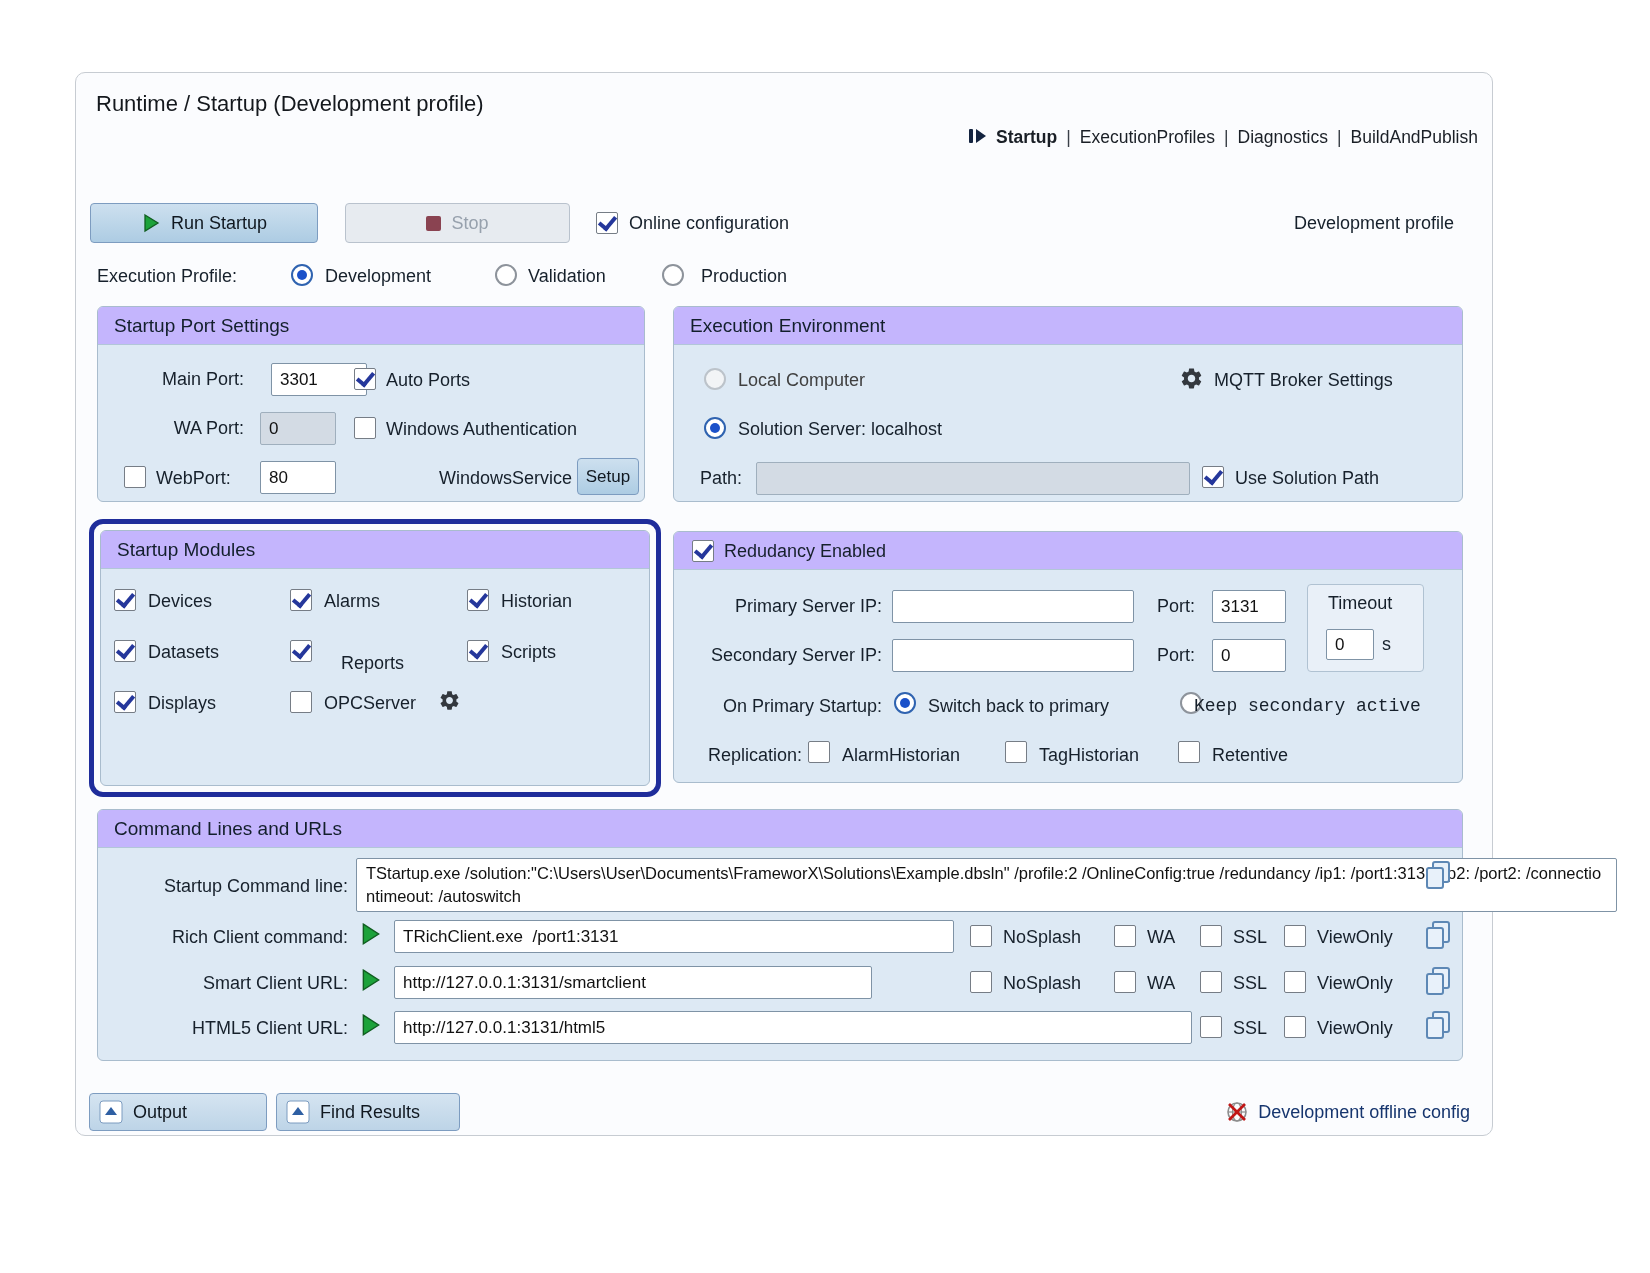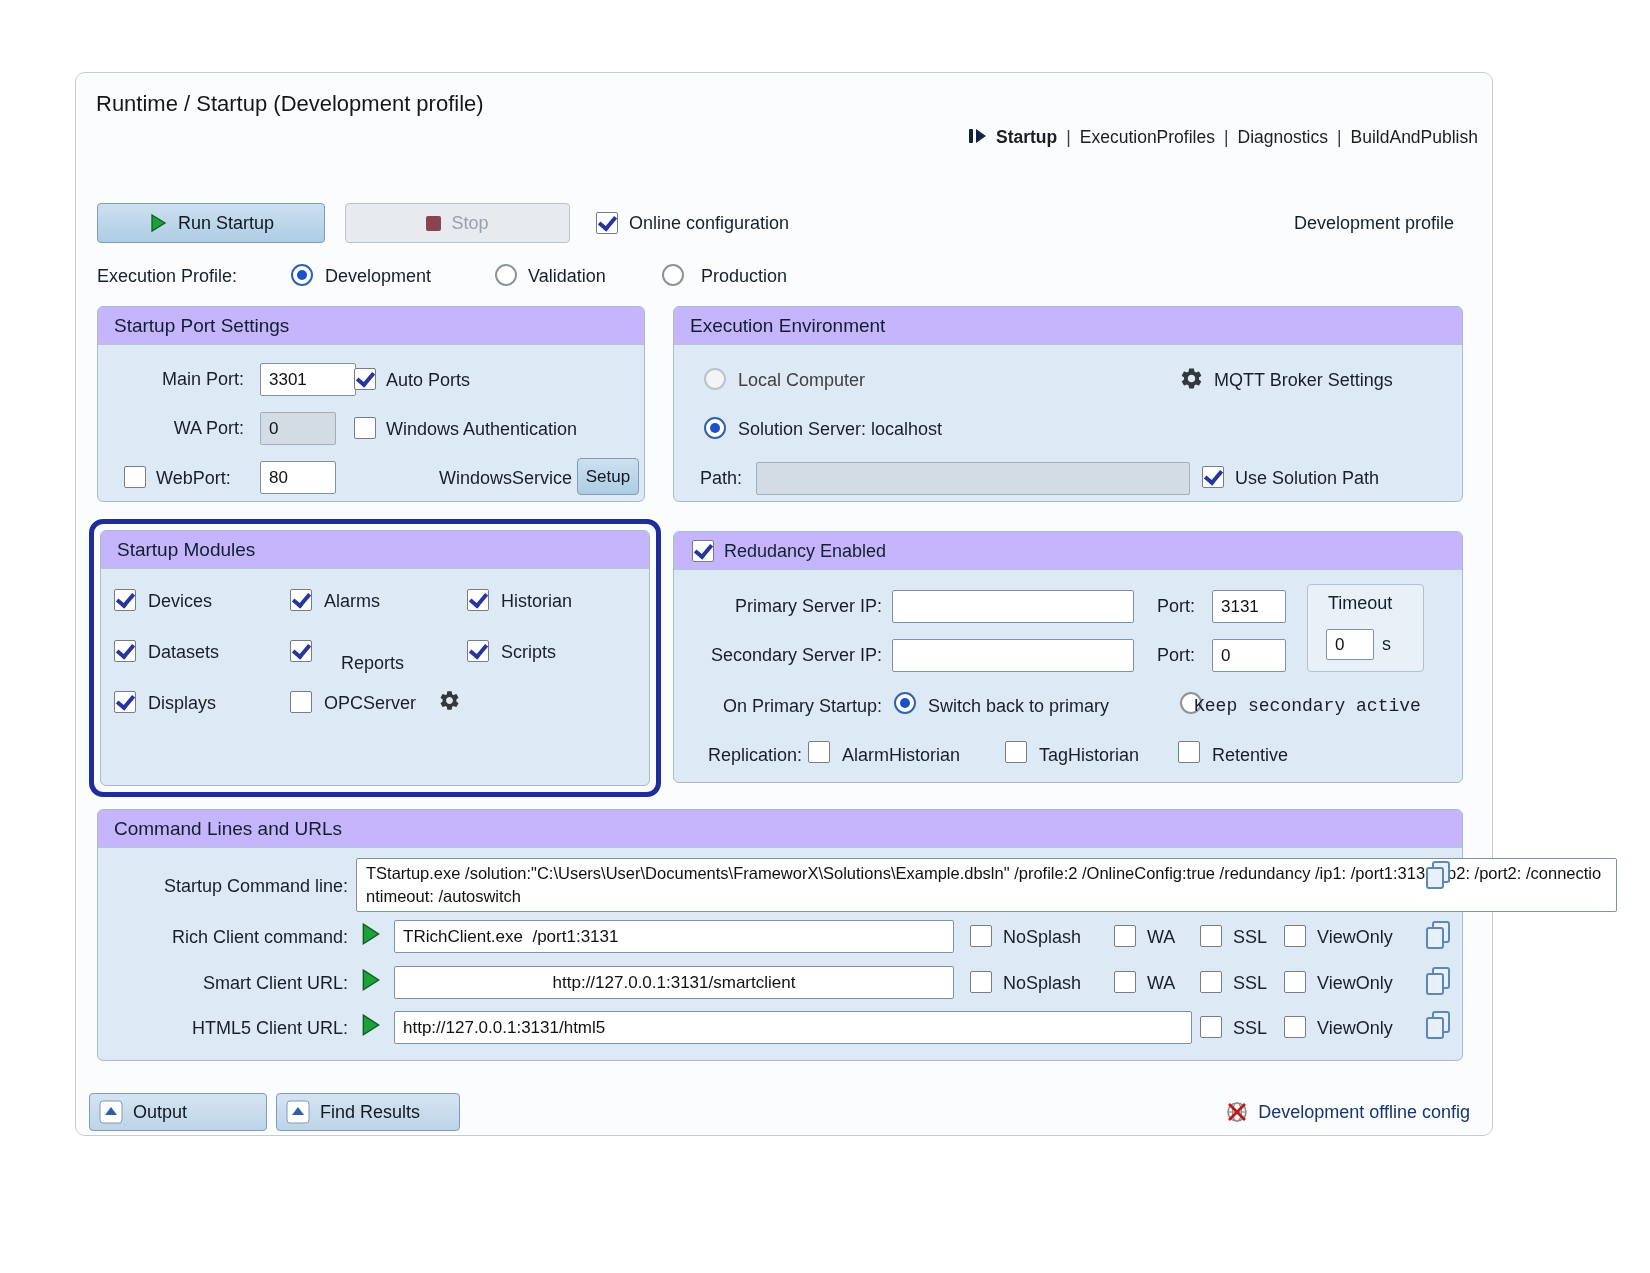--- a/index.html
+++ b/index.html
@@ -93,21 +93,21 @@
     </span>
     <span class="bc-item bc-active">Startup</span>
     <span class="bc-sep">|</span>
     <span class="bc-item">ExecutionProfiles</span>
     <span class="bc-sep">|</span>
     <span class="bc-item">Diagnostics</span>
     <span class="bc-sep">|</span>
     <span class="bc-item">BuildAndPublish</span>
   </div>
 
-  <div class="btn" style="left:21px; top:130px; width:228px; height:40px;">
+  <div class="btn" style="left:14px; top:130px; width:228px; height:40px;">
     <span>
       <svg width="20" height="20" viewBox="0 0 20 20">
           <path d="M4 2 L17 10 L4 18 Z" fill="#1ca23a" stroke="#105e20" stroke-width="1.3"></path>
         </svg>
     </span>
     <span>Run Startup</span>
   </div>
   <div class="btn disabled" style="left:269px; top:130px; width:225px; height:40px;">
     <span class="stop-square"></span>
     <span>Stop</span>
@@ -120,21 +120,21 @@
   <span class="radio selected" style="left:215px; top:191px;"></span>
   <span class="lbl" style="left:249px; top:193px;">Development</span>
   <span class="radio" style="left:419px; top:191px;"></span>
   <span class="lbl" style="left:452px; top:193px;">Validation</span>
   <span class="radio" style="left:586px; top:191px;"></span>
   <span class="lbl" style="left:625px; top:193px;">Production</span>
 
   <div class="panel" style="left:21px; top:233px; width:548px; height:196px;">
     <div class="panel-header">Startup Port Settings</div>
     <span class="lbl right" style="left:0; width:146px; top:62px;">Main Port:</span>
-    <input class="ipt" style="left: 162px; top: 56px; width: 96px; height: 33px;" value="3301">
+    <input class="ipt" style="left: 173px; top: 56px; width: 96px; height: 33px;" value="3301">
     <span class="cb checked" style="left:256px; top:61px;"></span>
     <span class="lbl" style="left:288px; top:63px;">Auto Ports</span>
     <span class="lbl right" style="left:0; width:146px; top:111px;">WA Port:</span>
     <input class="ipt disabled" style="left: 162px; top: 105px; width: 76px; height: 33px;" disabled="" value="0">
     <span class="cb" style="left:256px; top:110px;"></span>
     <span class="lbl" style="left:288px; top:112px;">Windows Authentication</span>
     <span class="cb" style="left:26px; top:159px;"></span>
     <span class="lbl" style="left:58px; top:161px;">WebPort:</span>
     <input class="ipt" style="left: 162px; top: 154px; width: 76px; height: 33px;" value="80">
     <span class="lbl right" style="left:306px; width:168px; top:161px;">WindowsService</span>
@@ -252,21 +252,21 @@
           <rect x="3" y="8" width="16" height="20" rx="2" fill="#e8f1fa" stroke="#5d88b5" stroke-width="2"></rect>
         </svg>
     </span>
 
     <span class="lbl right" style="left:10px; width:240px; top:163px;">Smart Client URL:</span>
     <span class="abs" style="left:262px; top:158px;">
       <svg width="22" height="24" viewBox="0 0 20 22">
           <path d="M3 2 L17 11 L3 20 Z" fill="#1ca23a" stroke="#105e20" stroke-width="1.3"></path>
         </svg>
     </span>
-    <input class="ipt" style="left: 296px; top: 156px; width: 560px; height: 33px; text-align: center;" value="http://127.0.0.1:3131/smartclient">
+    <input class="ipt" style="left: 296px; top: 156px; width: 478px; height: 33px;" value="http://127.0.0.1:3131/smartclient">
     <span class="cb" style="left:872px; top:161px;"></span>
     <span class="lbl" style="left:905px; top:163px;">NoSplash</span>
     <span class="cb" style="left:1016px; top:161px;"></span>
     <span class="lbl" style="left:1049px; top:163px;">WA</span>
     <span class="cb" style="left:1102px; top:161px;"></span>
     <span class="lbl" style="left:1135px; top:163px;">SSL</span>
     <span class="cb" style="left:1186px; top:161px;"></span>
     <span class="lbl" style="left:1219px; top:163px;">ViewOnly</span>
     <span class="abs" style="left:1326px; top:156px;">
       <svg width="28" height="30" viewBox="0 0 28 30">

